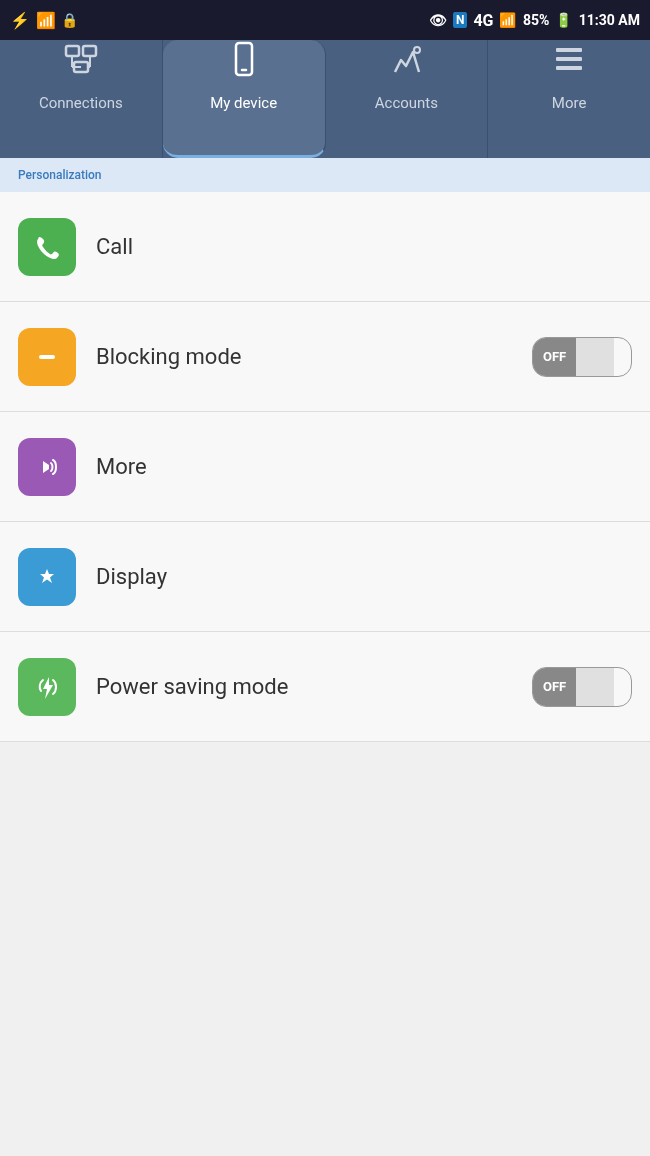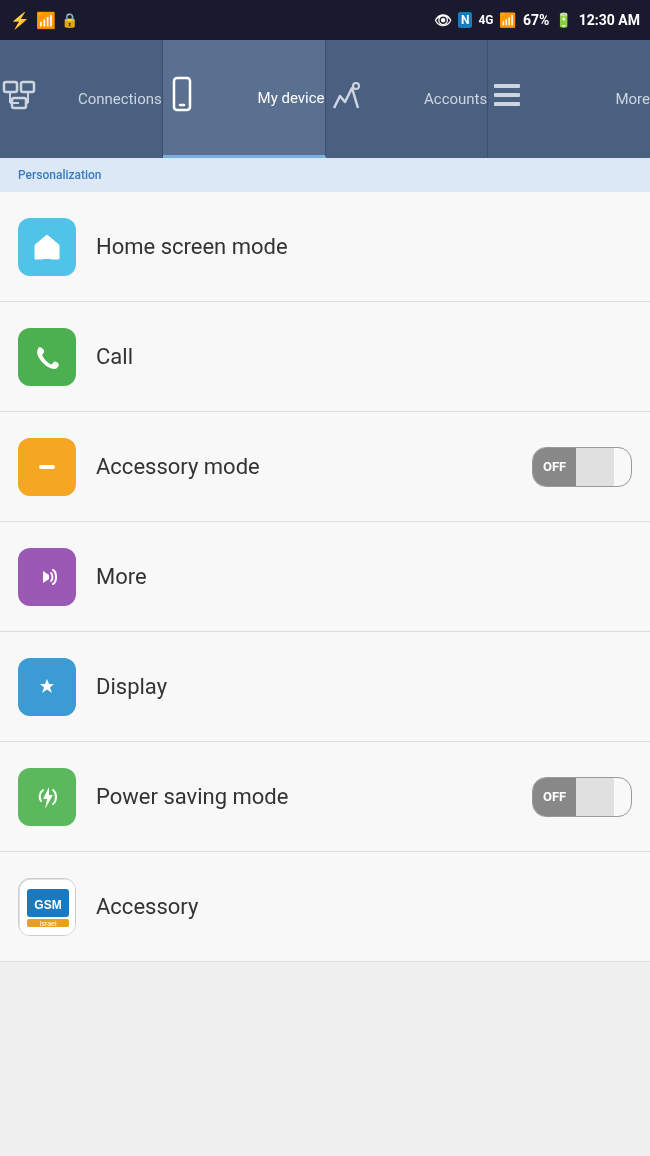--- a/index.html
+++ b/index.html
@@ -37,34 +37,35 @@
 
     
     .tab-bar {
       background: #4a6080;
       display: flex;
       height: 118px;
     }
     .tab-item {
       flex: 1;
       display: flex;
-      flex-direction: row;
-      align-items: center;
-      justify-content: space-between;
+      flex-direction: column;
+      align-items: center;
+      justify-content: flex-start;
       gap: 8px;
       color: #cdd6e0;
       cursor: pointer;
       border-right: 1px solid #3a5070;
       font-size: 15px;
     }
     .tab-item:last-child { border-right: none; }
     .tab-item.active {
       background: #5a7090;
       color: white;
       border-bottom: 3px solid #7ab0e0;
+      border-radius: 15px;
     }
     .tab-icon {
       font-size: 32px;
     }
 
     
     .section-header {
       background: #dce8f5;
       padding: 10px 18px;
       color: #3a7abf;
@@ -146,25 +147,25 @@
 
     <span style="font-size:16px;">⚡</span>
 
     <span style="font-size:16px;">📶</span>
 
     <span style="font-size:14px;">🔒</span>
   </div>
   <div class="status-right">
     <span style="font-size:14px;">👁</span>
     <span style="font-size:12px; background:#1a7abf; padding:1px 3px; border-radius:2px;">N</span>
-    <span style="font-size:12px;">4G</span>
+    <span style="font-size:16px;">4G</span>
     <span style="font-size:14px;">📶</span>
-    <span>67%</span>
+    <span>85%</span>
     <span style="font-size:14px;">🔋</span>
-    <span>12:30 AM</span>
+    <span>11:30 AM</span>
   </div>
 </div>
 
 <div class="tab-bar">
   <div class="tab-item">
     <div class="tab-icon">
       <svg width="38" height="38" viewBox="0 0 38 38" fill="none">
         <rect x="4" y="6" width="13" height="10" rx="2" stroke="#cdd6e0" stroke-width="2.5" fill="none"></rect>
         <rect x="21" y="6" width="13" height="10" rx="2" stroke="#cdd6e0" stroke-width="2.5" fill="none"></rect>
         <rect x="12" y="22" width="14" height="10" rx="2" stroke="#cdd6e0" stroke-width="2.5" fill="none"></rect>
@@ -205,48 +206,38 @@
     <span>More</span>
   </div>
 </div>
 
 <div class="section-header">
   <span>Personalization</span>
 </div>
 
 <div class="settings-list">
 
-  <div class="settings-item">
-    <div class="item-icon icon-blue">
-      <svg width="36" height="36" viewBox="0 0 36 36" fill="white">
-        <path d="M18 6 L30 16 L30 30 L22 30 L22 22 L14 22 L14 30 L6 30 L6 16 Z"></path>
-        <rect x="14" y="22" width="8" height="8" fill="white"></rect>
-        <path d="M18 6 L30 16 L30 30 L22 30 L22 22 L14 22 L14 30 L6 30 L6 16 Z" fill="none" stroke="white" stroke-width="1"></path>
-      </svg>
-    </div>
-    <span class="item-label">Home screen mode</span>
-  </div>
 
   <div class="settings-item">
     <div class="item-icon icon-green">
       <svg width="36" height="36" viewBox="0 0 36 36" fill="white">
         <path d="M10 8 C10 8 12 8 14 10 C16 12 15 14 14 15 C13 16 13 16 14 18 C16 21 18 23 21 25 C22 26 23 25 24 24 C25 22 27 22 29 24 C31 26 29 28 28 29 C26 31 20 30 14 24 C8 18 7 12 9 10 C10 8 10 8 10 8 Z"></path>
       </svg>
     </div>
     <span class="item-label">Call</span>
   </div>
 
   <div class="settings-item">
     <div class="item-icon icon-orange">
       <svg width="36" height="36" viewBox="0 0 36 36">
         <circle cx="18" cy="18" r="14" fill="#f5a623"></circle>
         <rect x="10" y="16" width="16" height="4" rx="2" fill="white"></rect>
       </svg>
     </div>
-    <span class="item-label">Accessory mode</span>
+    <span class="item-label">Blocking mode</span>
     <div class="toggle-switch">
       <div class="toggle-off">OFF</div>
       <div class="toggle-slider"></div>
     </div>
   </div>
 
   <div class="settings-item">
     <div class="item-icon icon-purple">
       <svg width="36" height="36" viewBox="0 0 36 36">
         <circle cx="18" cy="18" r="14" fill="#9b59b6"></circle>
@@ -278,27 +269,14 @@
       </svg>
     </div>
     <span class="item-label">Power saving mode</span>
     <div class="toggle-switch">
       <div class="toggle-off">OFF</div>
       <div class="toggle-slider"></div>
     </div>
   </div>
 
 
-  <div class="settings-item">
-    <div class="item-icon icon-gsm" style="overflow:hidden; position:relative; border-radius:12px;">
-      <svg width="58" height="58" viewBox="0 0 58 58" style="position:absolute;top:0;left:0;">
-        <rect width="58" height="58" rx="12" fill="white" stroke="#ccc"></rect>
-
-        <rect x="8" y="10" width="42" height="28" rx="3" fill="#1a7abf"></rect>
-        <text x="29" y="30" text-anchor="middle" fill="white" font-size="12" font-weight="bold" font-family="Arial">GSM</text>
-        <rect x="8" y="40" width="42" height="8" rx="2" fill="#e8a020"></rect>
-        <text x="29" y="47" text-anchor="middle" fill="white" font-size="7" font-family="Arial">Israel</text>
-      </svg>
-    </div>
-    <span class="item-label">Accessory</span>
-  </div>
 
 </div>
 
 </body></html>

